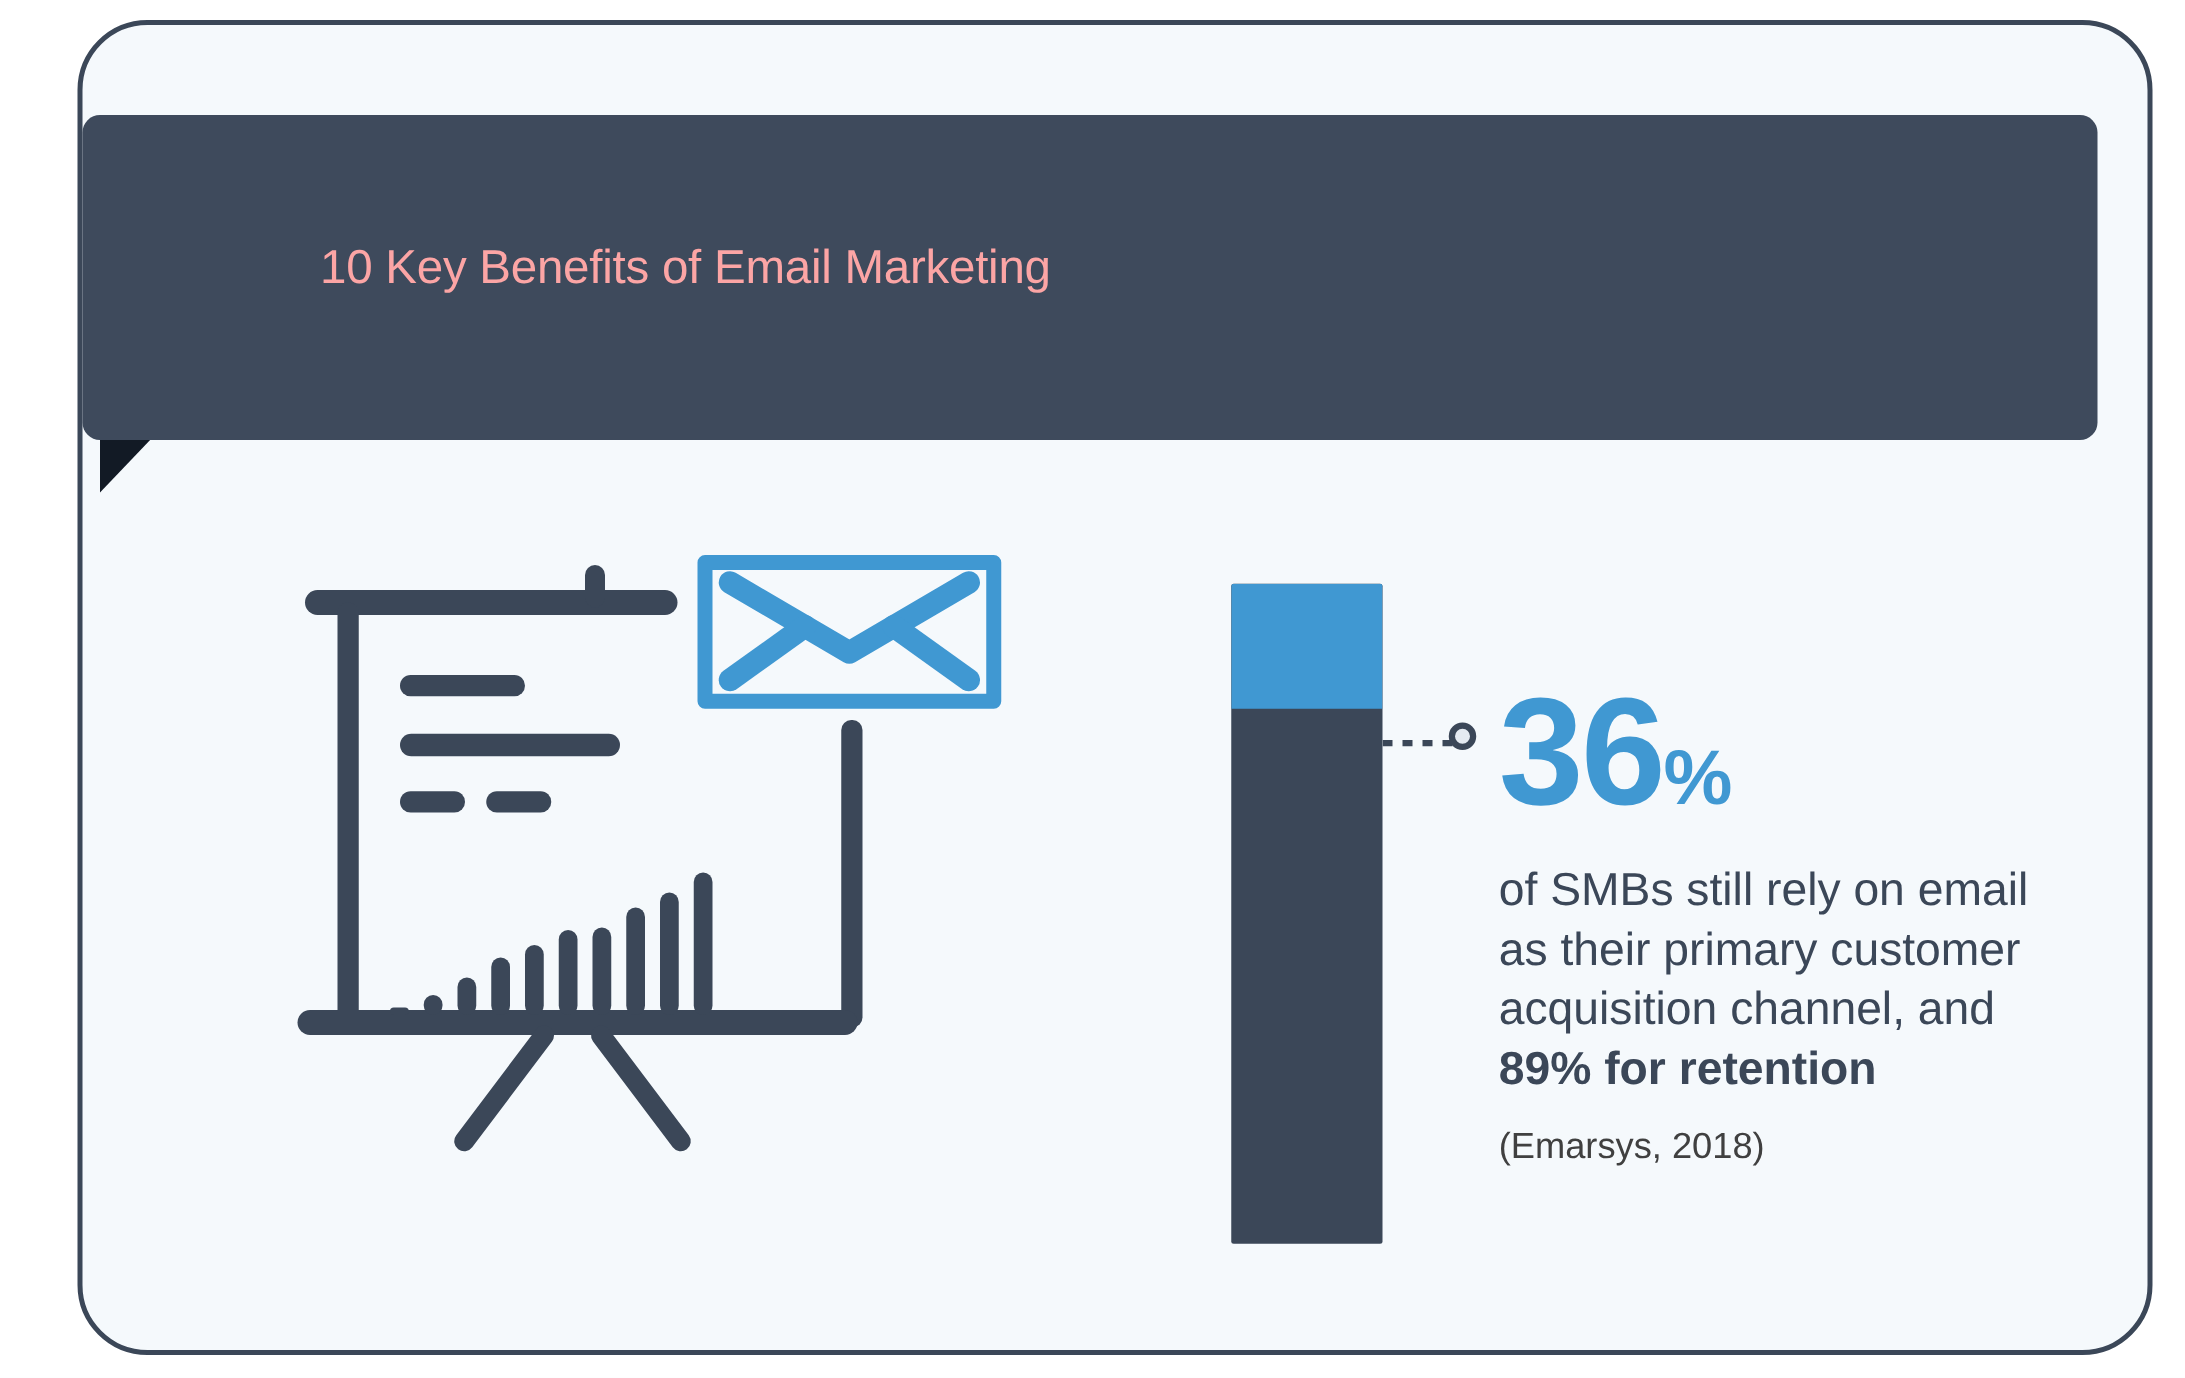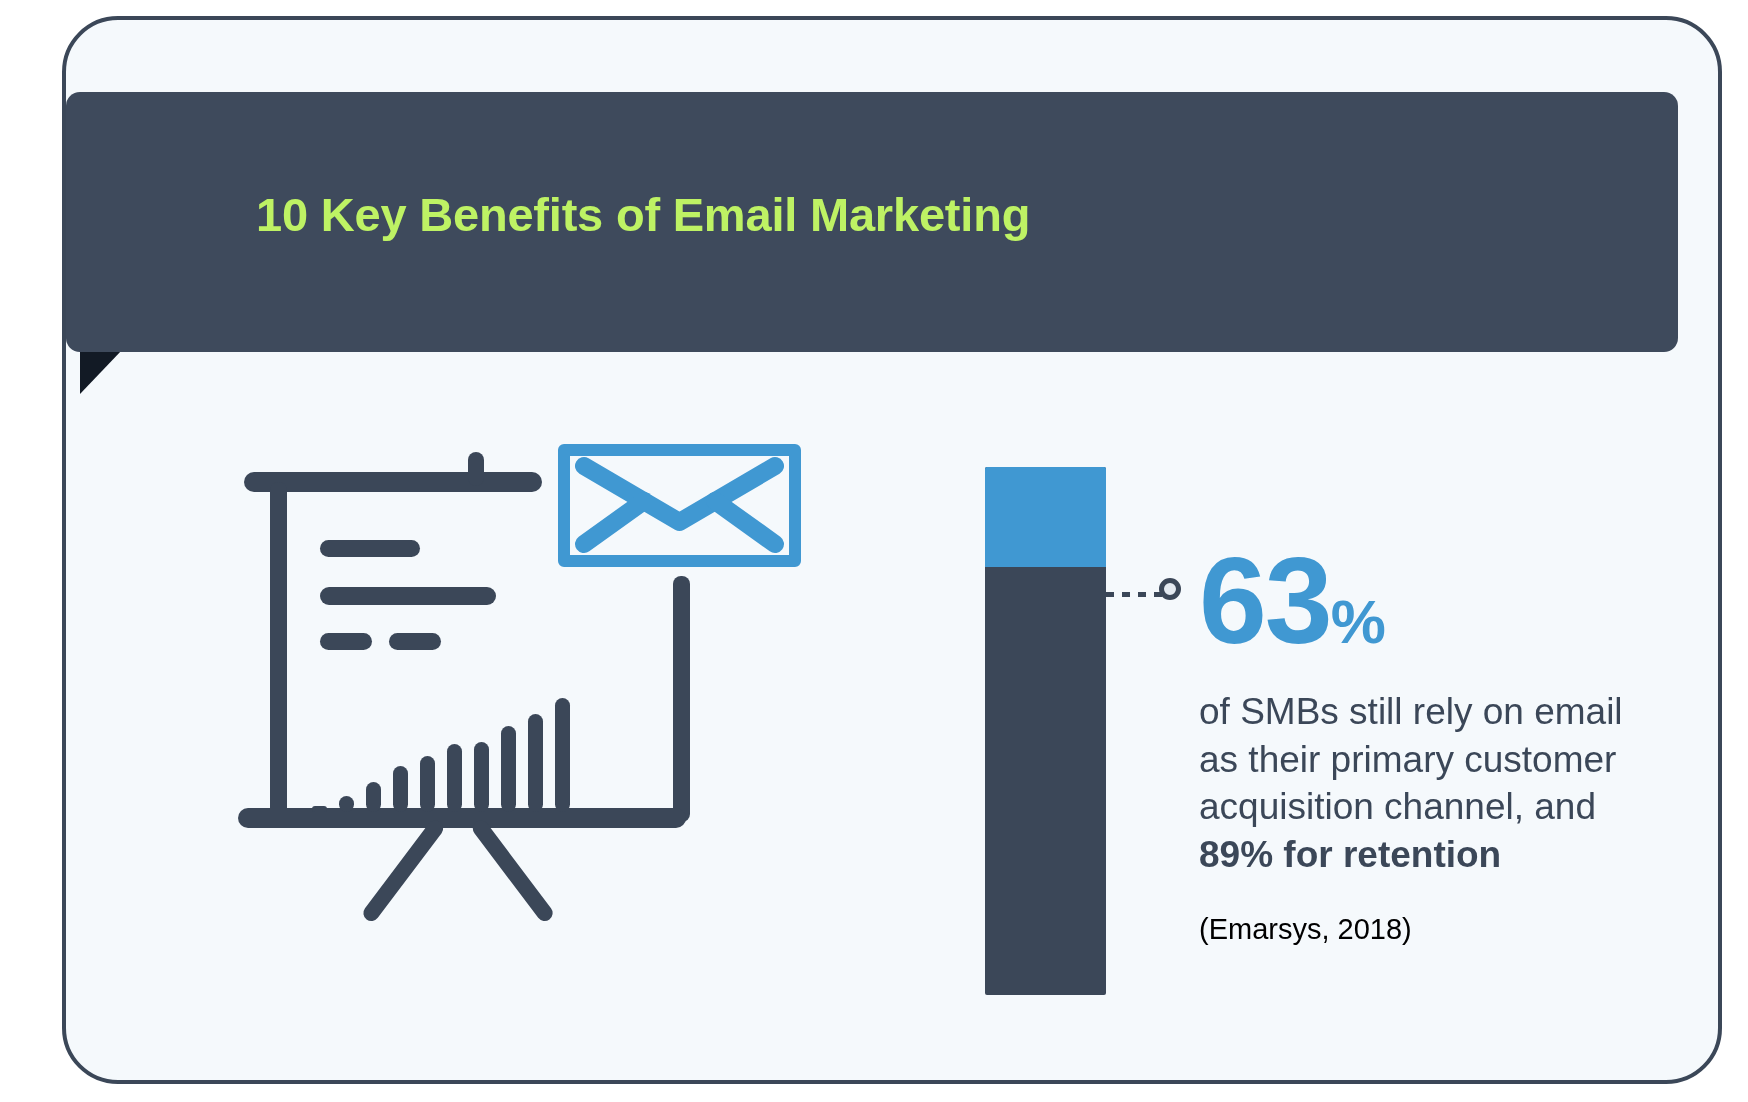--- a/index.html
+++ b/index.html
@@ -45,23 +45,23 @@
     top: 72px;
     width: 1612px;
     height: 260px;
     background: #3e4a5c;
     border-radius: 14px;
     z-index: 3;
     display: flex;
     align-items: center;
   }
   #banner-title {
-    color: #bef264;
-    font-size: 47px;
-    font-weight: bold;
+    color: #fca5a5;
+    font-size: 38px;
+    font-weight: normal;
     letter-spacing: -0.2px;
     margin-left: 190px;
     margin-top: -16px;
     white-space: nowrap;
   }
 
   
   #illustration {
     position: absolute;
     left: 170px;
@@ -195,23 +195,23 @@
     color: #4098d2;
   }
   #stat-desc {
     font-size: 37px;
     line-height: 1.29;
     color: #3b4758;
     max-width: 430px;
   }
   #stat-desc .b { font-weight: bold; }
   #stat-source {
-    margin-top: 34px;
+    margin-top: 22px;
     font-size: 29px;
-    color: #000000;
+    color: #404040;
   }
 </style>
 </head>
 <body>
 
 <div id="card">
 
   <div id="banner-fold"></div>
 
   <div id="banner">
@@ -258,21 +258,21 @@
 
   <div id="stat-bar">
     <div id="stat-bar-top"></div>
   </div>
 
   <div id="connector"></div>
   <div id="connector-dot"></div>
 
   <div id="right-col">
     <div id="big-stat">
-      <span id="big-number">63</span><span id="big-pct">%</span>
+      <span id="big-number">36</span><span id="big-pct">%</span>
     </div>
 
     <div id="stat-desc">
       <span>of SMBs still rely on email as their primary customer acquisition channel, and </span><span class="b">89% for retention</span>
     </div>
 
     <div id="stat-source">(Emarsys, 2018)</div>
   </div>
 
 </div>

